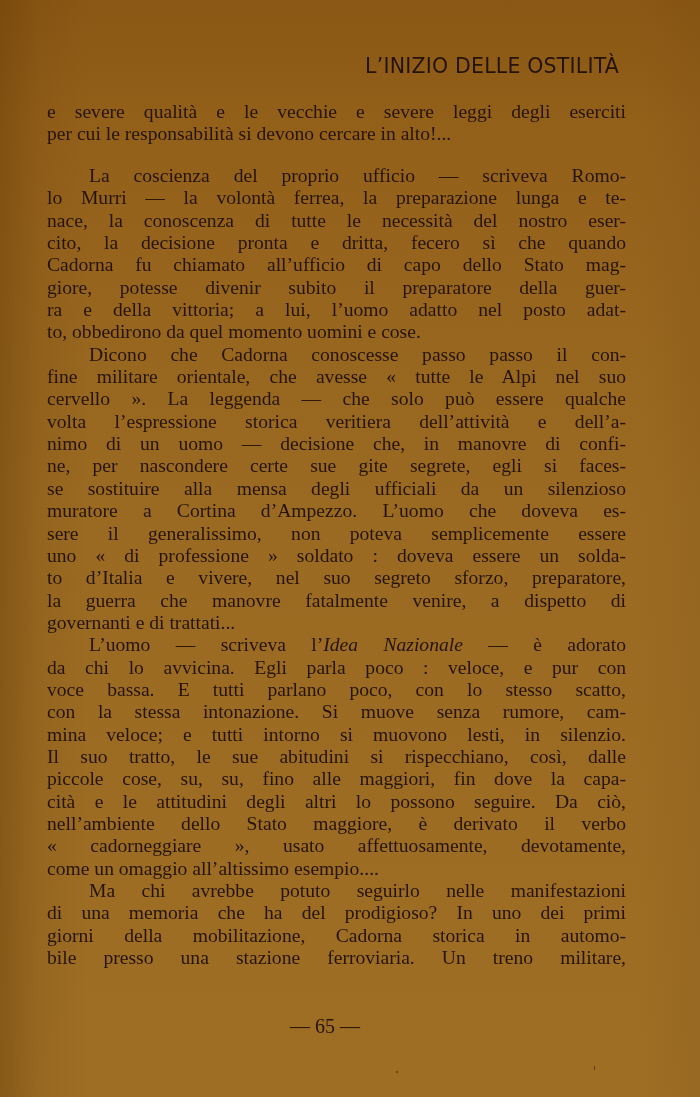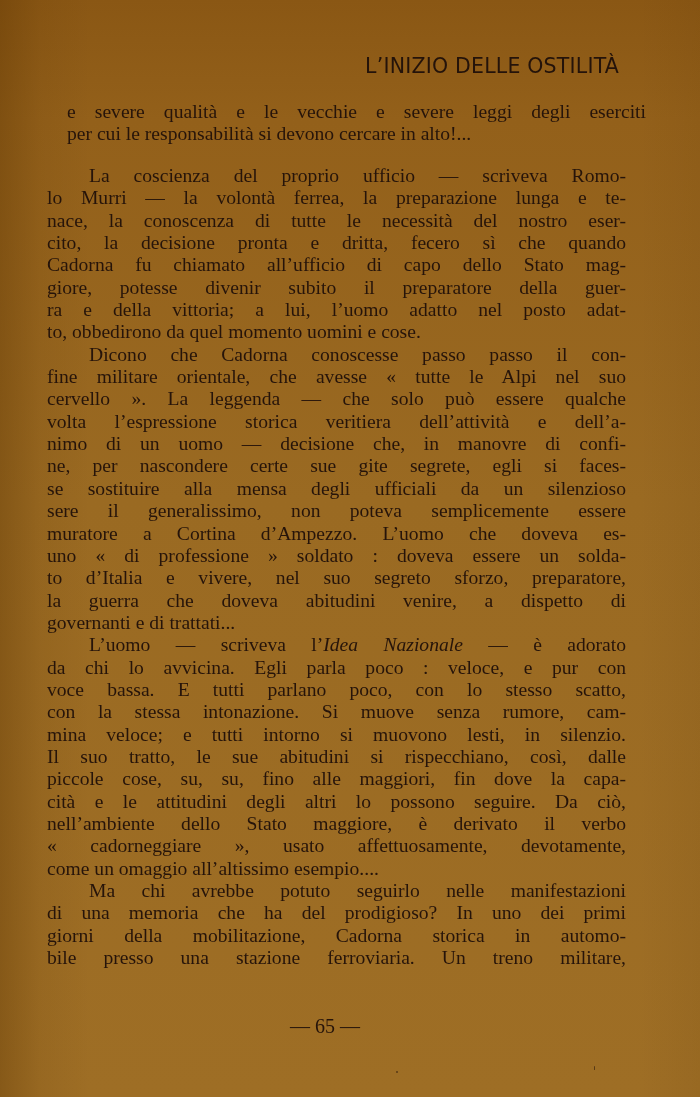--- a/index.html
+++ b/index.html
@@ -50,21 +50,21 @@
     }
     .line.last {
       text-align-last: left;
     }
     .line.indent {
       padding-left: 42px;
     }
     .line .it {
       font-style: italic;
     }
-    .block1 { top: 101px; margin-left: 20px; }
+    .block1 { top: 101px; }
     .block2 { top: 165px; }
     .page-number {
       position: absolute;
       top: 1015px;
       left: 0;
       width: 700px;
       text-align: center;
       font-family: "Liberation Serif", "DejaVu Serif", serif;
       font-size: 20px;
       color: #26140a;
@@ -101,25 +101,25 @@
     <span class="line">ra e della vittoria; a lui, l’uomo adatto nel posto adat-</span>
     <span class="line last">to, obbedirono da quel momento uomini e cose.</span>
 
     <span class="line indent">Dicono che Cadorna conoscesse passo passo il con-</span>
     <span class="line">fine militare orientale, che avesse « tutte le Alpi nel suo</span>
     <span class="line">cervello ». La leggenda — che solo può essere qualche</span>
     <span class="line">volta l’espressione storica veritiera dell’attività e dell’a-</span>
     <span class="line">nimo di un uomo — decisione che, in manovre di confi-</span>
     <span class="line">ne, per nascondere certe sue gite segrete, egli si faces-</span>
     <span class="line">se sostituire alla mensa degli ufficiali da un silenzioso</span>
+    <span class="line">muratore a Cortina d’Ampezzo. L’uomo che doveva es-</span>
     <span class="line">sere il generalissimo, non poteva semplicemente essere</span>
-    <span class="line">muratore a Cortina d’Ampezzo. L’uomo che doveva es-</span>
     <span class="line">uno « di professione » soldato : doveva essere un solda-</span>
     <span class="line">to d’Italia e vivere, nel suo segreto sforzo, preparatore,</span>
-    <span class="line">la guerra che doveva abitudini venire, a dispetto di</span>
+    <span class="line">la guerra che manovre fatalmente venire, a dispetto di</span>
     <span class="line last">governanti e di trattati...</span>
 
     <span class="line indent"><span>L’uomo — scriveva l’</span><span class="it">Idea Nazionale</span><span> — è adorato</span></span>
     <span class="line">da chi lo avvicina. Egli parla poco : veloce, e pur con</span>
     <span class="line">voce bassa. E tutti parlano poco, con lo stesso scatto,</span>
     <span class="line">con la stessa intonazione. Si muove senza rumore, cam-</span>
     <span class="line">mina veloce; e tutti intorno si muovono lesti, in silenzio.</span>
     <span class="line">Il suo tratto, le sue abitudini si rispecchiano, così, dalle</span>
     <span class="line">piccole cose, su, su, fino alle maggiori, fin dove la capa-</span>
     <span class="line">cità e le attitudini degli altri lo possono seguire. Da ciò,</span>

